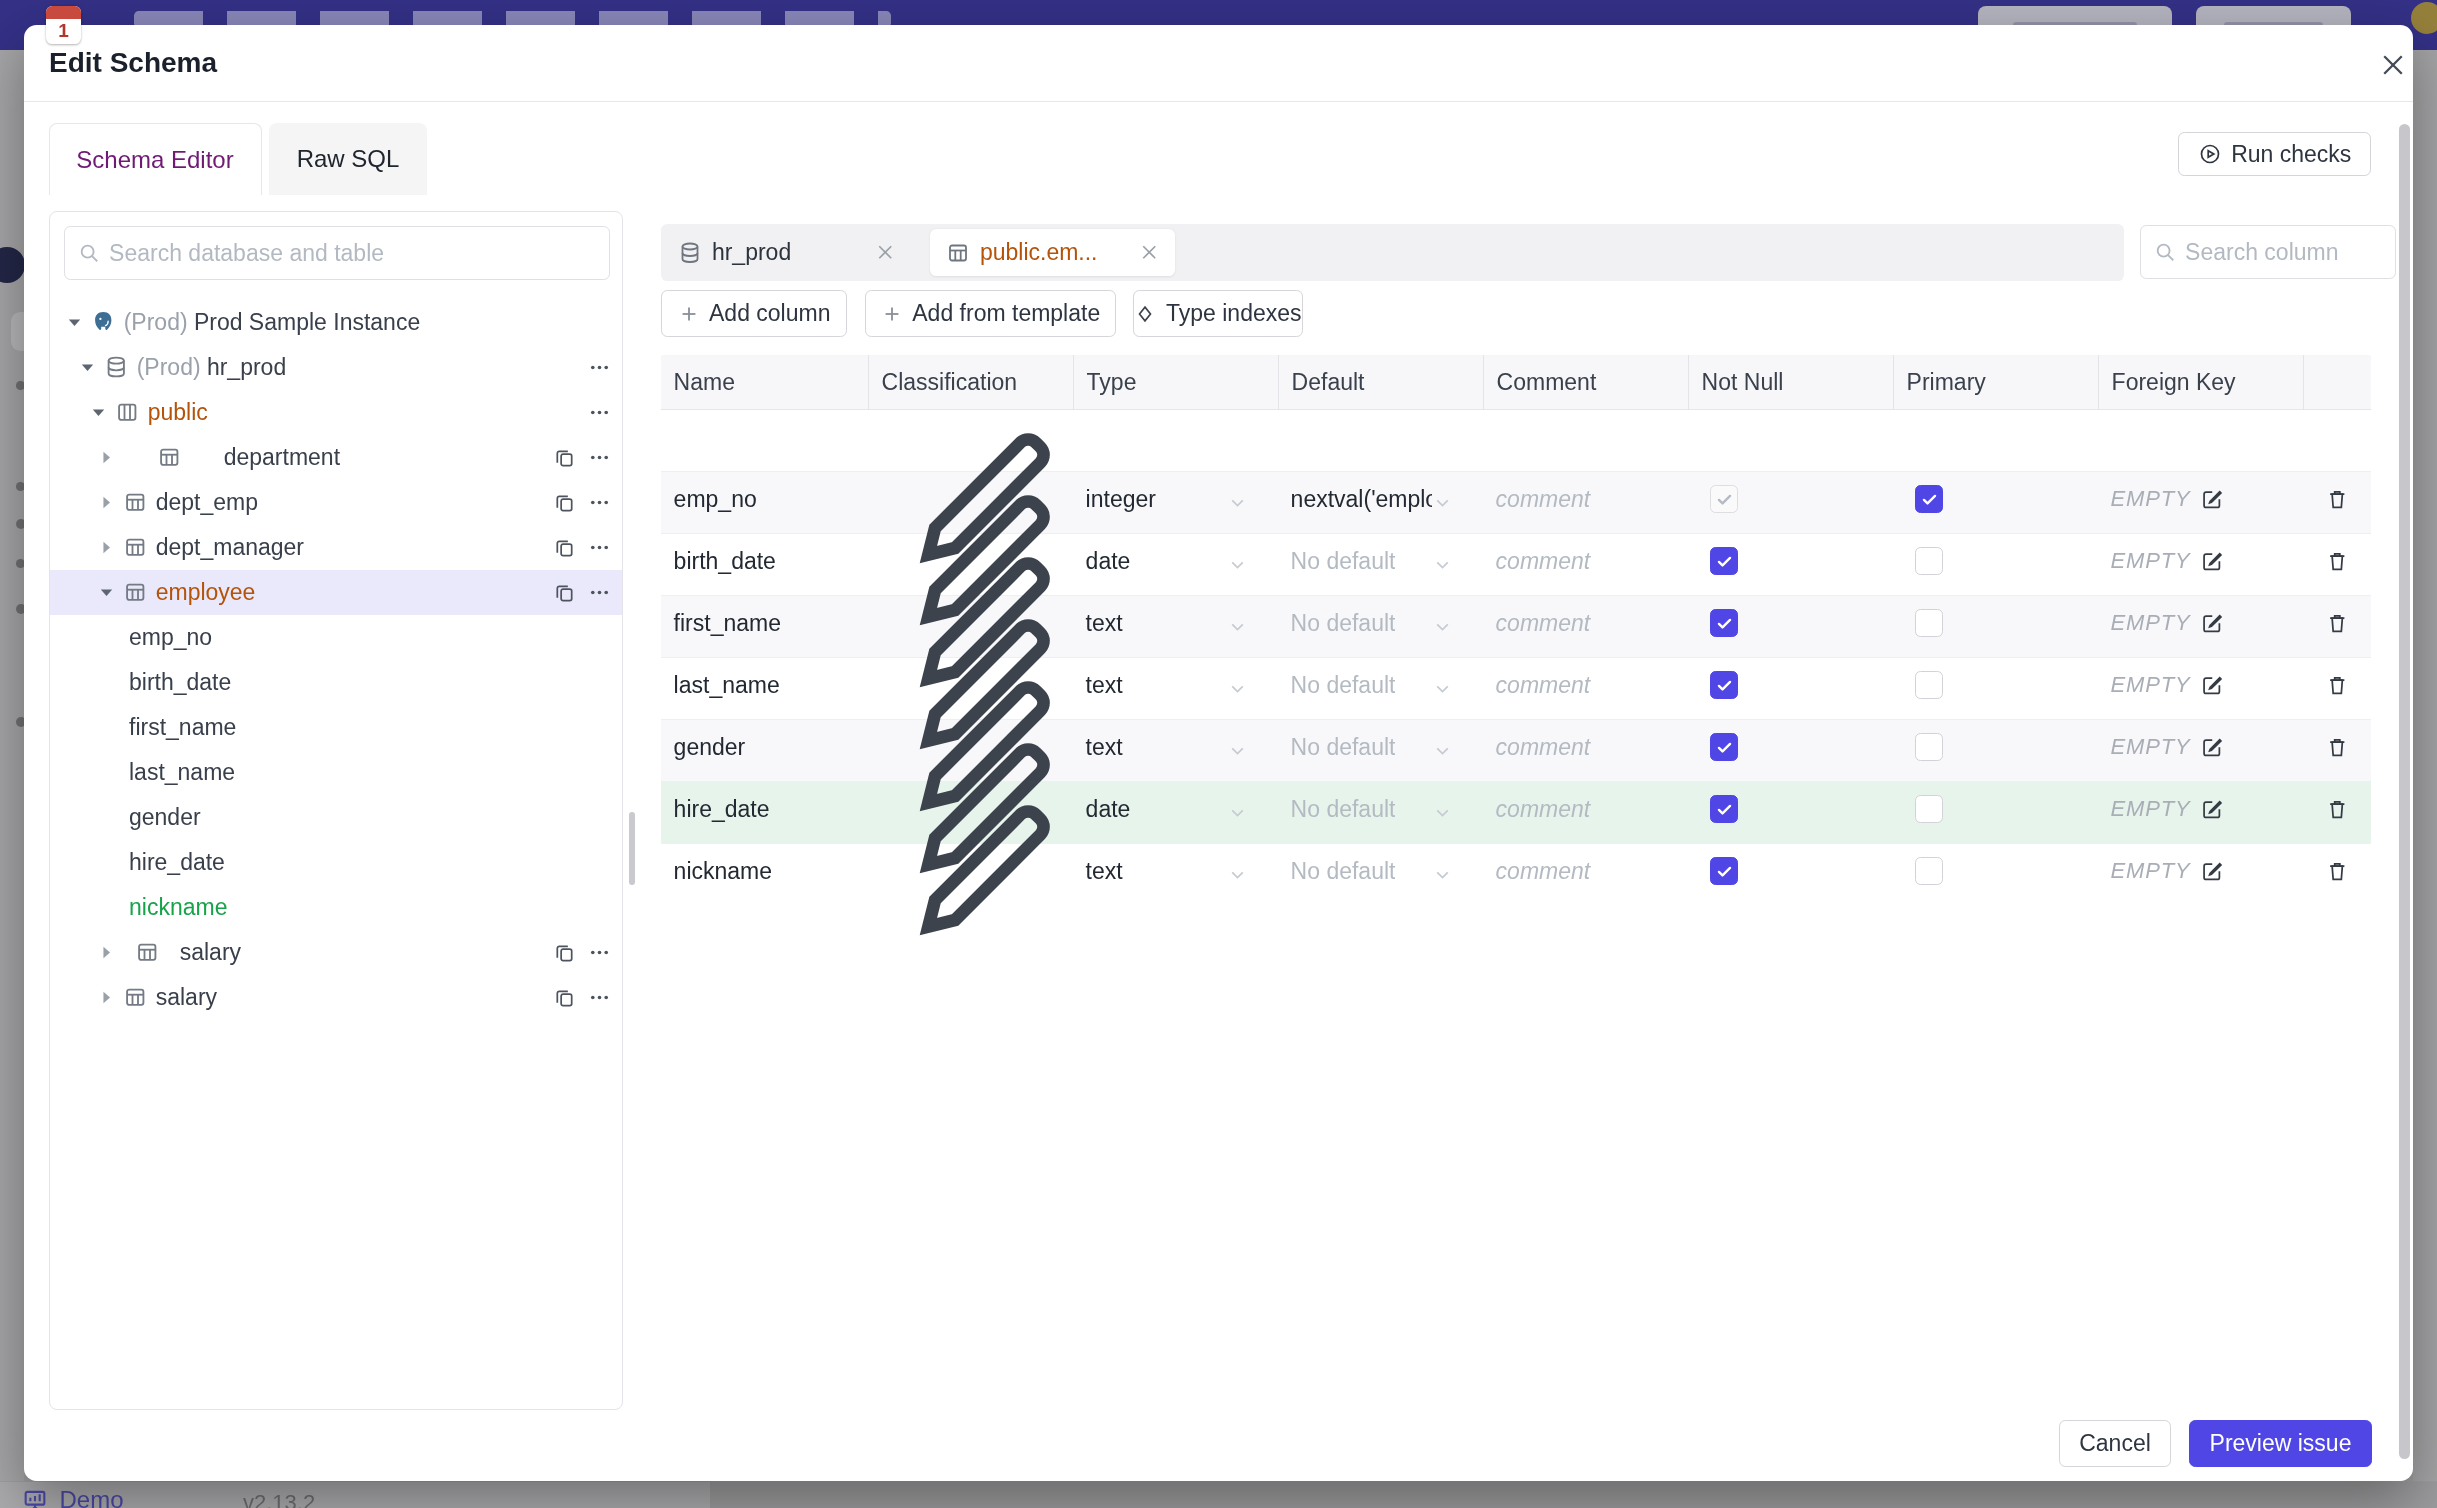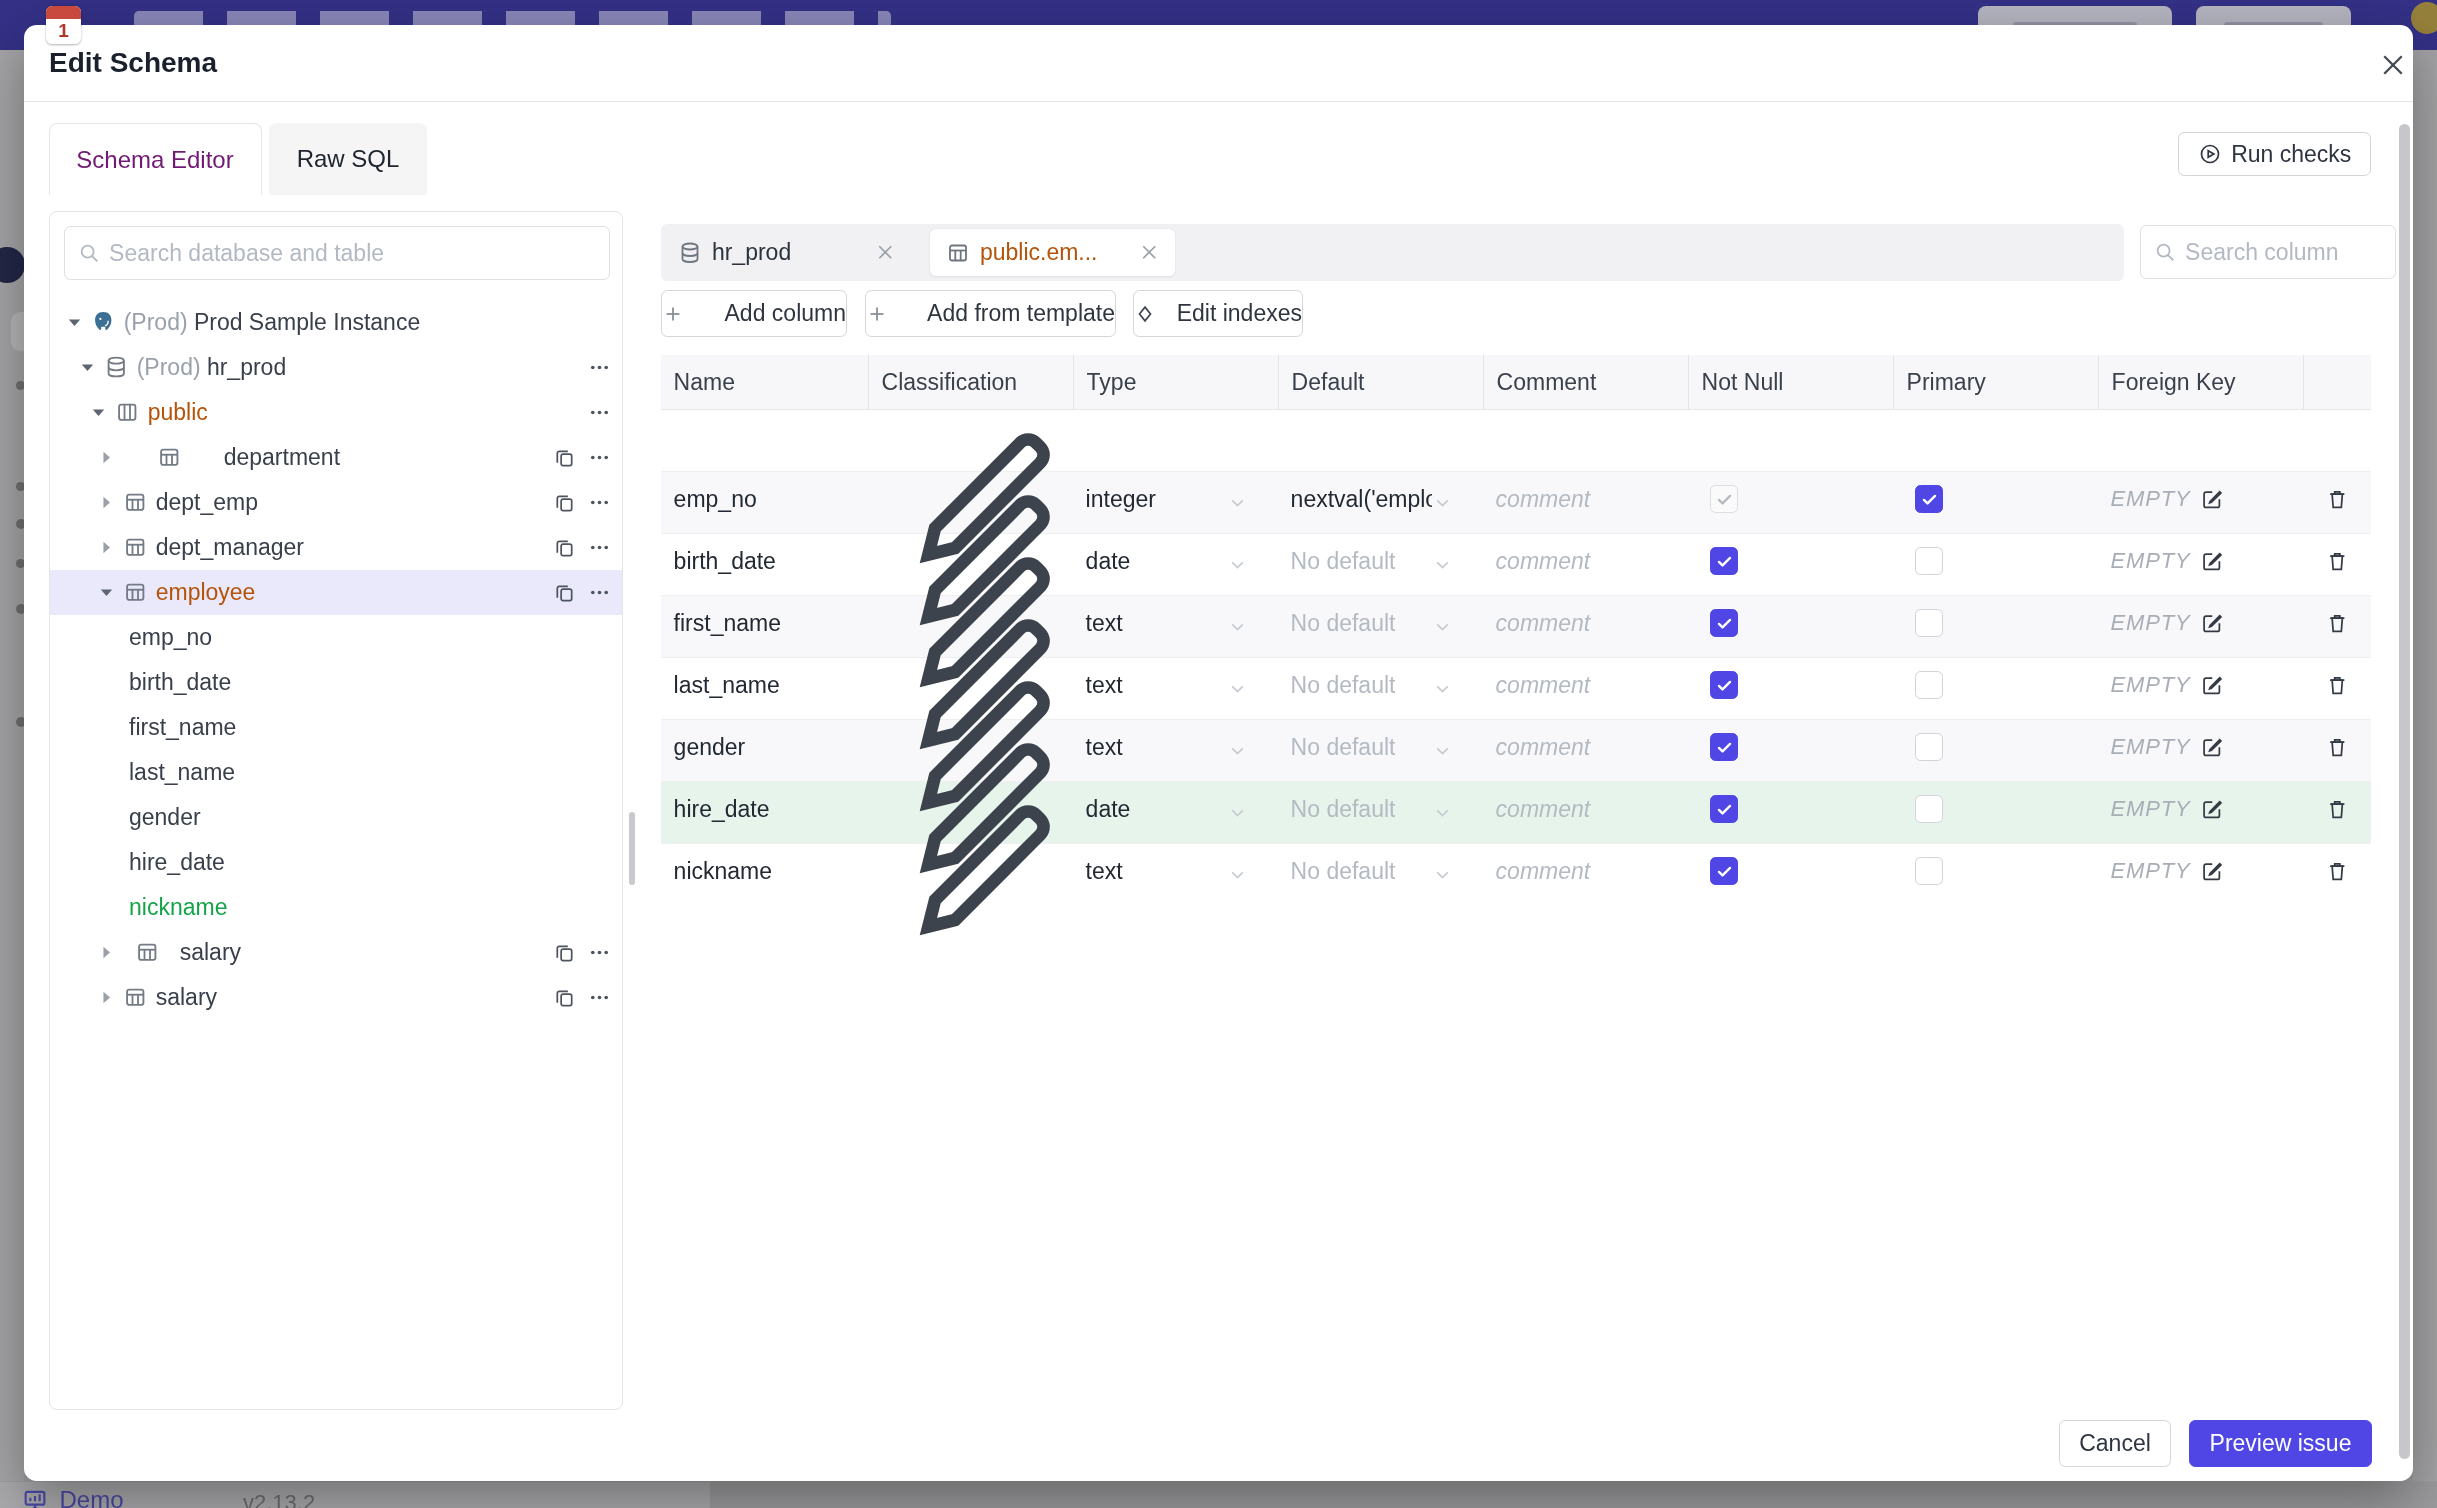--- a/index.html
+++ b/index.html
@@ -72,21 +72,21 @@
   .chip .c-ic{width:24px;height:24px;margin-right:9.5px;color:#6f7680;flex:none}
   .chip .c-x{width:20.5px;height:20.5px;color:#9aa0a8;flex:none;cursor:pointer}
   .chip.plain{padding:0 17.4px;color:#2c333d;width:252px;justify-content:flex-start}
   .chip.plain .c-x{margin-left:auto}
   .chip.activechip{background:#fff;border-radius:6.3px;height:47px;width:245px;margin-left:17.4px;padding:0 16px;
     box-shadow:0 0.8px 2.4px rgba(0,0,0,.08);color:#b45309}
   .chip.activechip .c-x{margin-left:auto}
   .sb-col{left:2116px;top:200px;width:256px;height:54px}
 
   .tool-btn{position:absolute;top:265px;height:47px;border:0.8px solid #d6d6da;border-radius:6.3px;background:#fff;
-    display:flex;align-items:center;justify-content:space-between;gap:9.5px;font-size:23px;color:#2e3540;cursor:pointer}
+    display:flex;align-items:center;justify-content:center;gap:9.5px;font-size:23px;color:#2e3540;cursor:pointer}
   .tool-btn .ic{width:22px;height:22px;color:#8a909a}
 
   .tbl{position:absolute;left:637px;top:330px;width:1710px;font-size:23px}
   .tgrid{display:grid;grid-template-columns:207px 205px 205px 205px 205px 205px 205px 205px 68px}
   .thead{height:55px;background:#f7f7f9;border-bottom:0.8px solid #e6e6ea;color:#3a414c;font-weight:500}
   .thead>div{display:flex;align-items:center;padding-left:12.6px;height:55px}
   .thead>div+div{border-left:0.8px solid #e4e4e8}
   .trow{height:62px;border-bottom:0.8px solid #efeff2;align-items:center;background:#fff}
   .trow.alt{background:#f8f8fa}
   .trow.greenrow{background:#e7f4ec}
@@ -536,21 +536,21 @@
         </svg>
       </span>
     <span>Add from template</span>
   </div>
   <div class="tool-btn" style="left:1109px;width:170px">
     <span class="ic" style="color:#3c434c">
         <svg viewBox="0 0 24 24" fill="none" stroke="currentColor" stroke-width="1.8">
           <path d="M12 4.5l6 7.5-6 7.5L6 12z"></path>
         </svg>
       </span>
-    <span>Edit indexes</span>
+    <span>Type indexes</span>
   </div>
 
   <div class="tbl">
     <div class="tgrid thead" id="thead">
         <div>Name</div>
         <div>Classification</div>
         <div>Type</div>
         <div>Default</div>
         <div>Comment</div>
         <div>Not Null</div>

